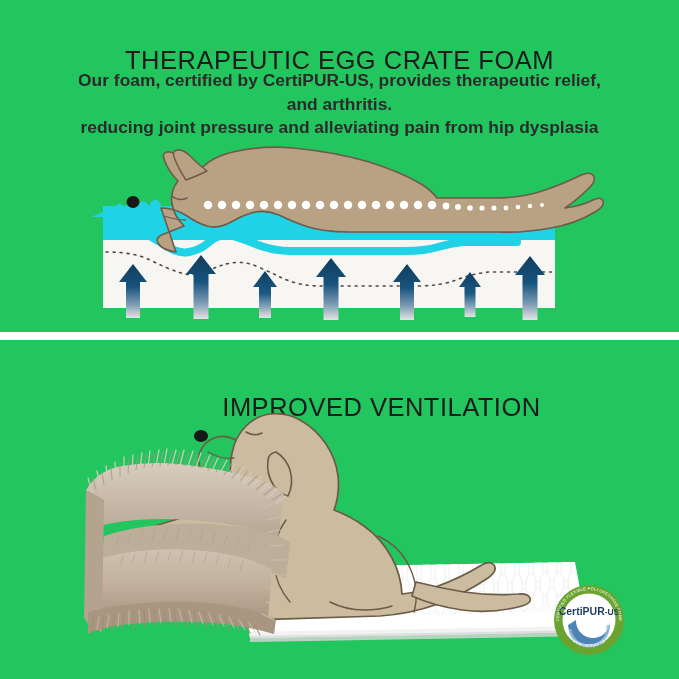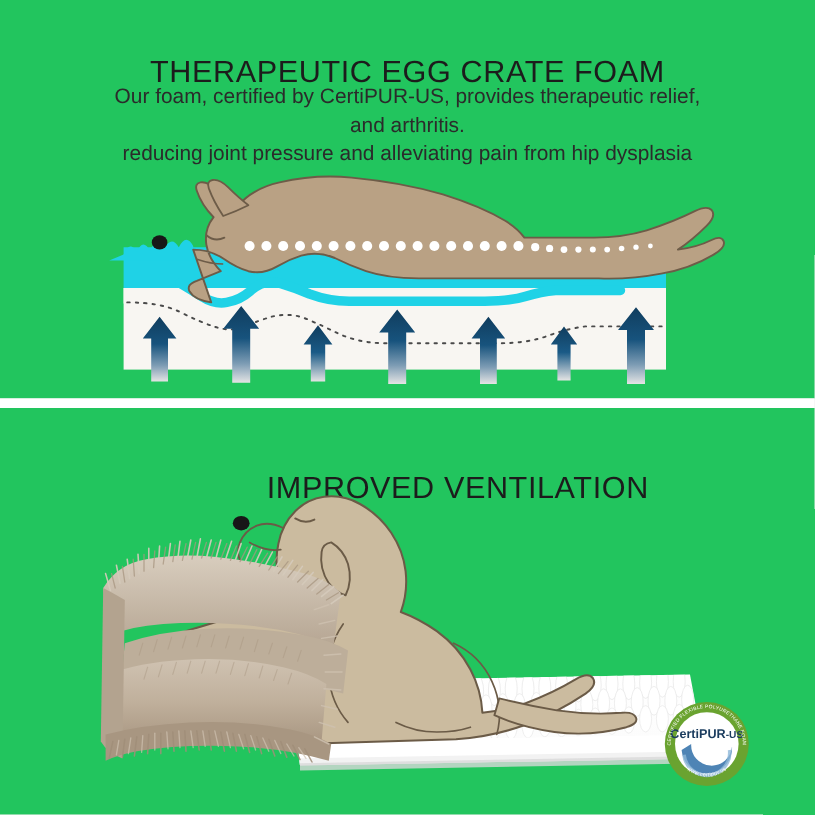--- a/index.html
+++ b/index.html
@@ -49,21 +49,21 @@
     position: absolute;
     left: 22px;
     top: 69px;
     width: 635px;
     text-align: center;
     color: #2b2b2b;
     font-size: 17.4px;
     line-height: 23.5px;
     font-weight: 400;
   }
-  #subcopy .line { display: block; white-space: nowrap; }
+  #subcopy .line { display: block; white-space: nowrap; font-weight: bold; }
 
   
   .art {
     position: absolute;
     left: 0;
     top: 0;
     display: block;
   }
 </style>
 </head>

